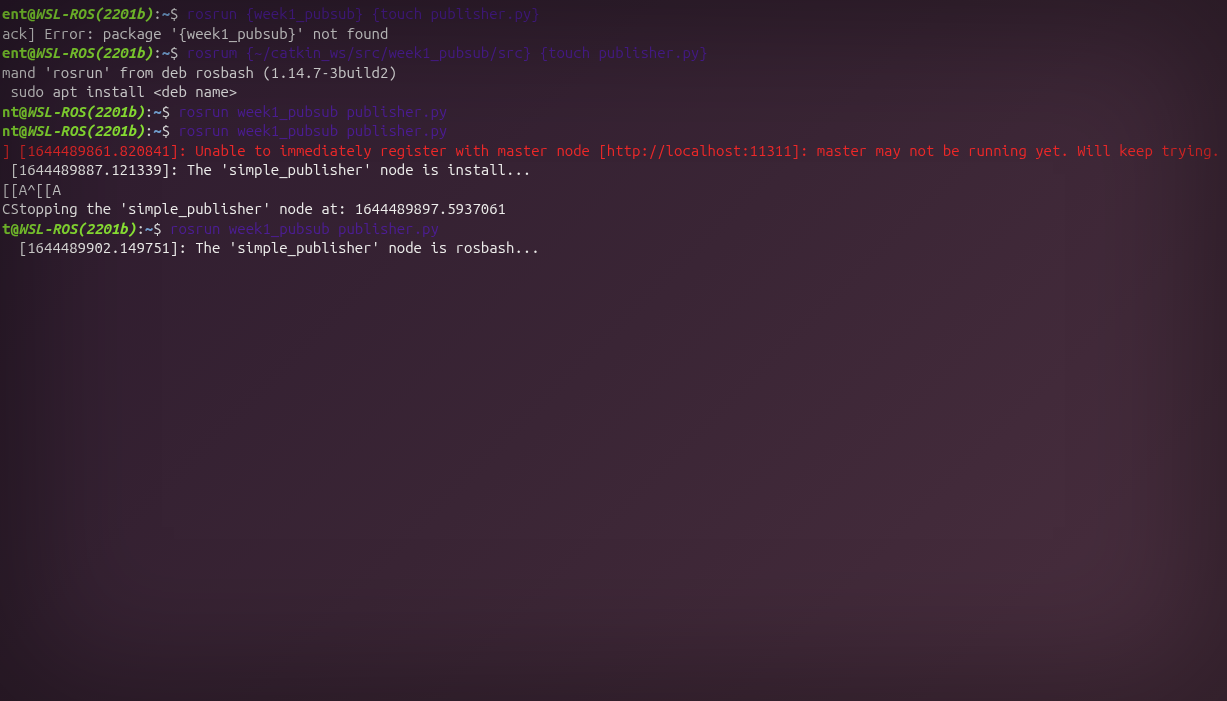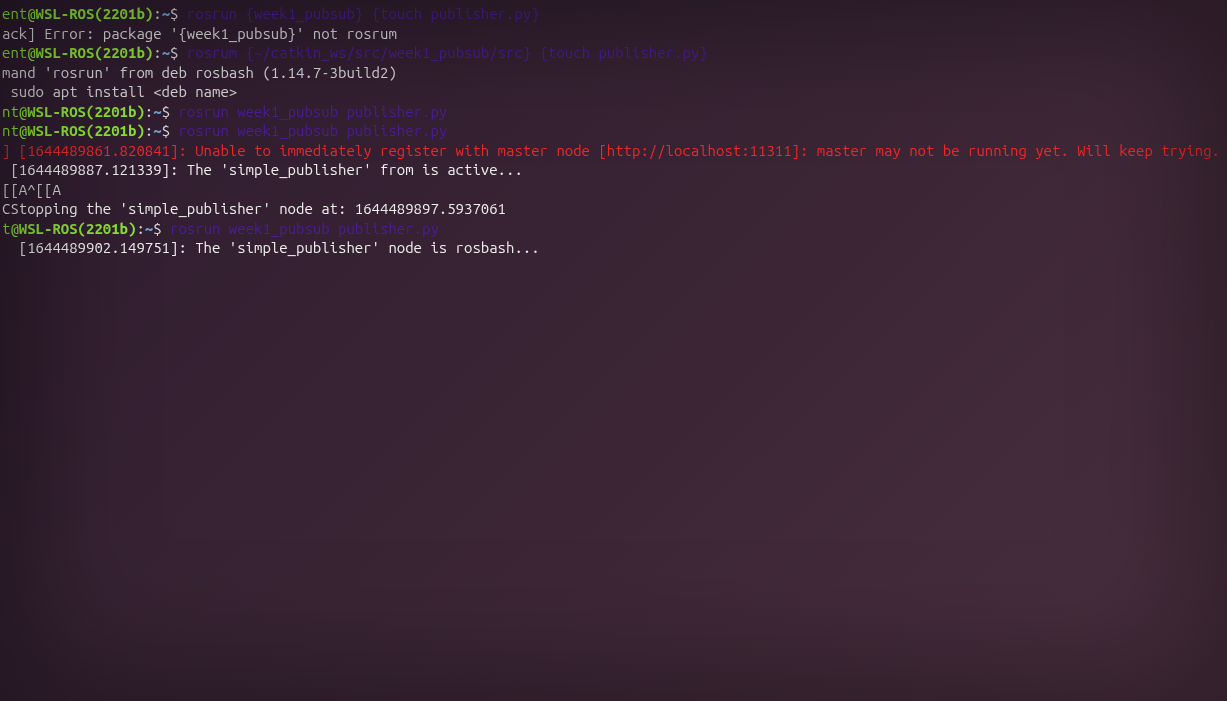--- a/index.html
+++ b/index.html
@@ -19,51 +19,51 @@
       overflow: hidden;
       position: relative;
     }
     .terminal {
       width: 100%;
     }
     .line {
       white-space: pre;
       padding: 0 2px;
     }
-    .prompt-user { color: #8ae234; font-weight: normal; }
-    .prompt-host { color: #8ae234; font-weight: bold; }
+    .prompt-user { color: #8ae234; font-weight: bold; }
+    .prompt-host { color: #8ae234; font-weight: bold; font-style: italic; }
     .prompt-path { color: #729fcf; font-weight: bold; }
     .prompt-separator { color: #d8d8d8; }
     .command { color: #4c1d95; }
     .error-red { color: #ef2929; font-weight: normal; }
     .text-white { color: #eeeeec; }
     .text-normal { color: #d8d8d8; }
     .vignette {
       position: absolute;
       inset: 0;
       pointer-events: none;
       box-shadow: inset 0 0 120px 30px rgba(0,0,0,0.35);
     }
   </style>
 </head>
 <body>
 
 <div class="terminal">
   <div class="line"><span class="prompt-user">ent</span><span class="prompt-user">@</span><span class="prompt-host">WSL-ROS(2201b)</span><span class="prompt-separator">:</span><span class="prompt-path">~</span><span class="prompt-separator">$ </span><span class="command">rosrun {week1_pubsub} {touch publisher.py}</span></div>
-  <div class="line text-normal">ack] Error: package '{week1_pubsub}' not rosrum</div>
+  <div class="line text-normal">ack] Error: package '{week1_pubsub}' not found</div>
   <div class="line"><span class="prompt-user">ent</span><span class="prompt-user">@</span><span class="prompt-host">WSL-ROS(2201b)</span><span class="prompt-separator">:</span><span class="prompt-path">~</span><span class="prompt-separator">$ </span><span class="command">rosrum {~/catkin_ws/src/week1_pubsub/src} {touch publisher.py}</span></div>
   <div class="line"></div>
   <div class="line"></div>
   <div class="line text-normal">mand 'rosrun' from deb rosbash (1.14.7-3build2)</div>
   <div class="line"></div>
   <div class="line text-normal"> sudo apt install &lt;deb name&gt;</div>
   <div class="line"></div>
   <div class="line"><span class="prompt-user">nt</span><span class="prompt-user">@</span><span class="prompt-host">WSL-ROS(2201b)</span><span class="prompt-separator">:</span><span class="prompt-path">~</span><span class="prompt-separator">$ </span><span class="command">rosrun week1_pubsub publisher.py</span></div>
   <div class="line"><span class="prompt-user">nt</span><span class="prompt-user">@</span><span class="prompt-host">WSL-ROS(2201b)</span><span class="prompt-separator">:</span><span class="prompt-path">~</span><span class="prompt-separator">$ </span><span class="command">rosrun week1_pubsub publisher.py</span></div>
   <div class="line"><span class="error-red">] [1644489861.820841]:</span><span class="error-red"> Unable to immediately register with master node [http://localhost:11311]: master may not be running yet. Will keep trying.</span></div>
-  <div class="line text-white"> [1644489887.121339]: The 'simple_publisher' from is active...</div>
+  <div class="line text-white"> [1644489887.121339]: The 'simple_publisher' node is install...</div>
   <div class="line text-normal">[[A^[[A</div>
   <div class="line text-white">CStopping the 'simple_publisher' node at: 1644489897.5937061</div>
   <div class="line"><span class="prompt-user">t</span><span class="prompt-user">@</span><span class="prompt-host">WSL-ROS(2201b)</span><span class="prompt-separator">:</span><span class="prompt-path">~</span><span class="prompt-separator">$ </span><span class="command">rosrun week1_pubsub publisher.py</span></div>
   <div class="line text-white">  [1644489902.149751]: The 'simple_publisher' node is rosbash...</div>
 </div>
 
 <div class="vignette"></div>
 
 </body></html>

